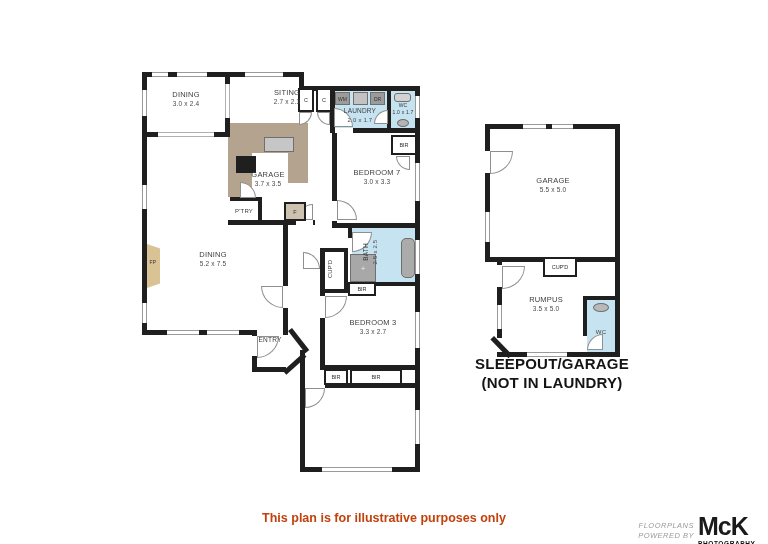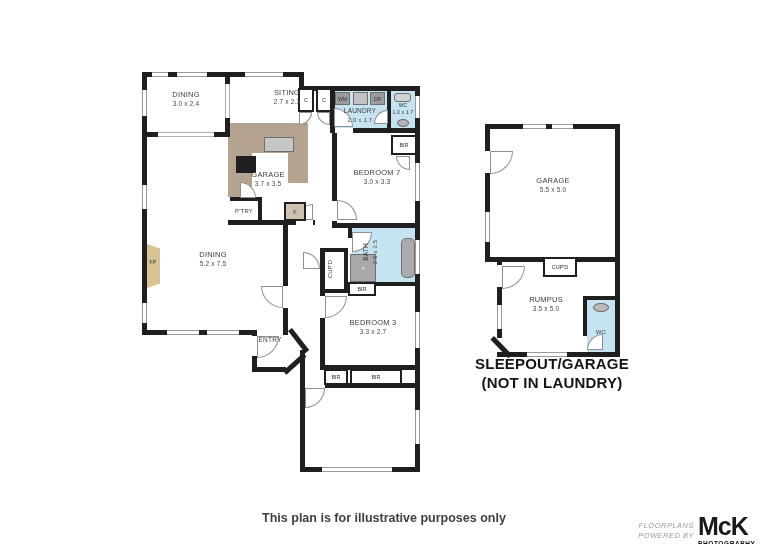--- a/index.html
+++ b/index.html
@@ -18,21 +18,21 @@
   .tiny{font-size:5.5px;color:#333;}
   .micro{font-size:5px;color:#333;}
   .win-h{position:absolute;height:5px;background:#fff;border-top:1px solid #9a9a9a;border-bottom:1px solid #9a9a9a;box-sizing:border-box;}
   .win-v{position:absolute;width:5px;background:#fff;border-left:1px solid #9a9a9a;border-right:1px solid #9a9a9a;box-sizing:border-box;}
   .open-h{position:absolute;height:5px;background:#fff;border-top:1px solid #b0b0b0;border-bottom:1px solid #b0b0b0;box-sizing:border-box;}
   .open-v{position:absolute;width:5px;background:#fff;border-left:1px solid #b0b0b0;border-right:1px solid #b0b0b0;box-sizing:border-box;}
   .gap{position:absolute;background:#fff;}
   .arc{position:absolute;background:#fff;border:1px solid #8f8f8f;box-sizing:border-box;}
   .vlab{position:absolute;text-align:center;color:#3d3d3d;transform:rotate(-90deg);line-height:1.3;}
   .note{position:absolute;text-align:center;font-weight:800;color:#141414;font-size:15px;line-height:1.25;letter-spacing:.2px;}
-  .foot{position:absolute;left:0;right:0;text-align:center;font-weight:700;font-size:12.5px;color:#404040;}
+  .foot{position:absolute;left:0;right:0;text-align:center;font-weight:700;font-size:12.5px;color:#c2410c;}
   .logo{position:absolute;left:630px;top:494px;width:132px;height:46px;margin-top:20px;}
   .tag{position:absolute;left:0;width:64px;text-align:right;font-size:7.5px;font-style:italic;
        color:#9a9a9a;letter-spacing:.5px;}
   .brand{position:absolute;left:68px;top:-2px;font-size:25px;font-weight:900;letter-spacing:-1px;color:#1a1a1a;}
   .brandsub{position:absolute;left:68px;top:26px;font-size:6.5px;font-weight:800;letter-spacing:.6px;color:#111;}
 </style>
 </head>
 <body>
 
 <div id="stage">

